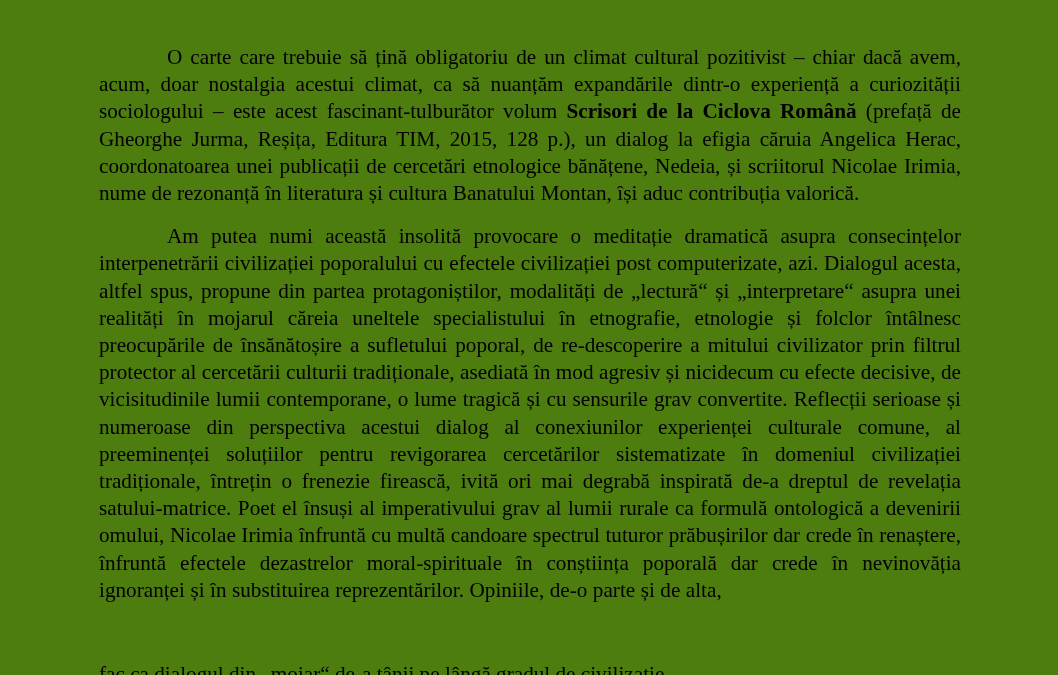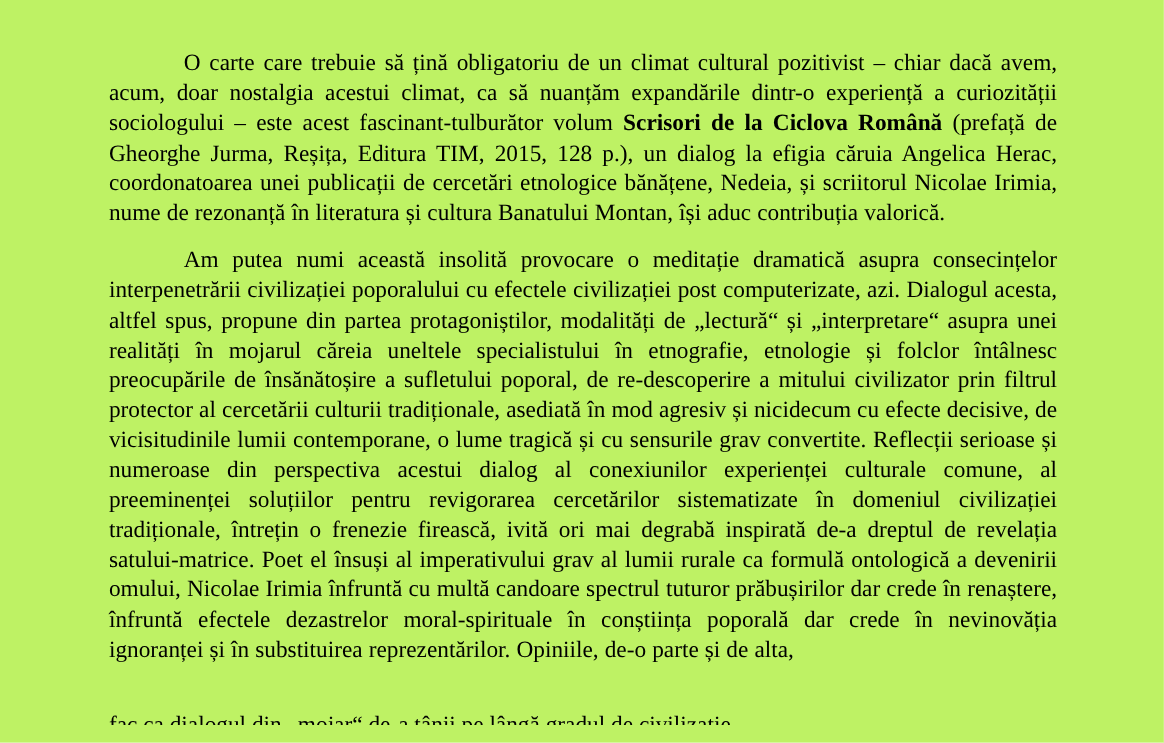--- a/index.html
+++ b/index.html
@@ -11,21 +11,21 @@
     width: 1058px;
     height: 675px;
     overflow: hidden;
     font-family: "Liberation Serif", "DejaVu Serif", serif;
     color: #000000;
   }
   #page {
     position: relative;
     width: 1058px;
     height: 675px;
-    background: #bef264;
+    background: #4d7c0f;
     overflow: hidden;
   }
   #text-column {
     position: absolute;
     left: 99px;
     top: 44px;
     width: 862px;
   }
   p.body-par {
     margin: 0;
@@ -42,21 +42,21 @@
   p.body-par + p.body-par {
     margin-top: 16px;
   }
   .bold-title {
     font-weight: bold;
   }
   
   .clipped-line-wrap {
     position: absolute;
     left: 99px;
-    top: 645px;
+    top: 661px;
     width: 862px;
     height: 14px;
     overflow: hidden;
   }
   .clipped-line {
     font-size: 21.2px;
     line-height: 27.2px;
     text-align: justify;
     text-justify: inter-word;
     white-space: nowrap;

